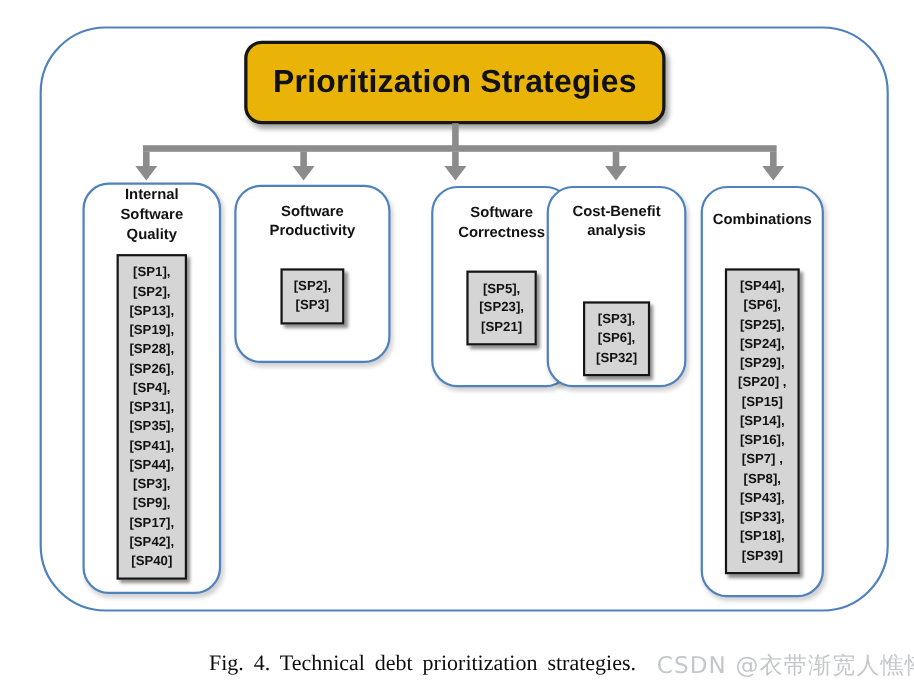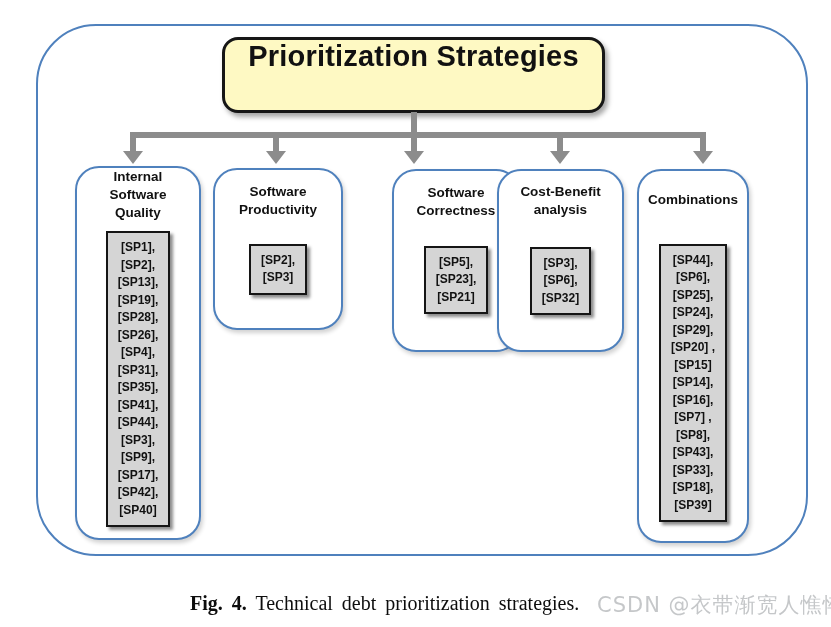--- a/index.html
+++ b/index.html
@@ -13,23 +13,23 @@
   .canvas{
     position:relative;width:831px;height:627px;background:#ffffff;overflow:hidden;
     font-family:"Liberation Sans","DejaVu Sans",sans-serif;color:#111;
   }
   .outer-frame{
     position:absolute;left:36px;top:24px;width:772px;height:532px;
     border:2px solid var(--frame-blue,#4f81bd);border-radius:60px;background:transparent;
   }
   .title-box{
     position:absolute;left:222px;top:37px;width:383px;height:76px;
-    background:#fef9c3;border:3px solid #161616;border-radius:16px;
+    background:#eab308;border:3px solid #161616;border-radius:16px;
     box-shadow:3px 4px 5px rgba(0,0,0,0.35);
-    display:flex;align-items:flex-start;justify-content:center;
+    display:flex;align-items:center;justify-content:center;
     font-size:29px;font-weight:bold;letter-spacing:0.2px;
   }
   .stem{position:absolute;background:var(--connector-gray,#8c8c8c);}
   .root-stem{left:411px;top:112px;width:6px;height:22px;}
   .hbar{position:absolute;left:130px;top:132px;width:576px;height:6px;background:var(--connector-gray,#8c8c8c);}
   .astem{position:absolute;top:138px;width:6px;height:13px;background:var(--connector-gray,#8c8c8c);}
   .ahead{position:absolute;top:151px;width:0;height:0;
     border-left:10px solid transparent;border-right:10px solid transparent;
     border-top:13px solid var(--connector-gray,#8c8c8c);}
   .a1 .astem{left:130px;} .a1 .ahead{left:123px;}
@@ -37,44 +37,44 @@
   .a3 .astem{left:411px;} .a3 .ahead{left:404px;}
   .a4 .astem{left:557px;} .a4 .ahead{left:550px;}
   .a5 .astem{left:700px;} .a5 .ahead{left:693px;}
   .col{
     position:absolute;background:#ffffff;
     border:2px solid var(--frame-blue,#4f81bd);border-radius:24px;
     box-shadow:2px 3px 4px rgba(0,0,0,0.18);
     display:flex;flex-direction:column;align-items:center;
   }
   .c1{left:75px;top:166px;width:126px;height:374px;padding-top:0;}
-  .c2{left:213px;top:168px;width:130px;height:162px;padding-top:13px;}
+  .c2{left:213px;top:168px;width:142px;height:162px;padding-top:13px;}
   .c3{left:352px;top:169px;width:128px;height:183px;padding-top:13px;margin-left:40px;}
-  .c4{left:497px;top:169px;width:127px;height:183px;padding-top:12px;}
+  .c4{left:497px;top:169px;width:127px;height:183px;padding-top:12px;gap:27px;}
   .c5{left:637px;top:169px;width:112px;height:374px;padding-top:20px;}
   .col-title{
     font-weight:bold;font-size:13.5px;line-height:1.32;text-align:center;padding:0 10px;
   }
   .list-box{
     background:var(--list-box-gray,#d5d5d5);border:2.5px solid #151515;
     box-shadow:3px 3px 3px rgba(0,0,0,0.45);
     padding:6px 10px;font-weight:bold;font-size:12px;line-height:17.5px;
     text-align:center;white-space:pre;
   }
   .c1 .list-box{margin-top:10px;}
   .c2 .list-box{margin-top:25px;}
   .c3 .list-box{margin-top:26px;}
   .c4 .list-box{margin-top:28px;}
   .c5 .list-box{margin-top:35px;}
   .caption{
     position:absolute;left:190px;top:592px;width:640px;
     font-family:"Liberation Serif","DejaVu Serif",serif;
     font-size:20px;color:#0d0d0d;word-spacing:4px;white-space:nowrap;z-index:2;
   }
-  .caption .cap-label{font-weight:bold;}
+  .caption .cap-label{font-weight:normal;}
   .watermark{
     position:absolute;left:597px;top:591px;
     font-family:"DejaVu Sans","Liberation Sans",sans-serif;
     font-size:21px;color:var(--watermark-gray,#c5c7c9);
     white-space:nowrap;z-index:1;letter-spacing:1px;
   }
 </style>
 </head>
 <body>
 

